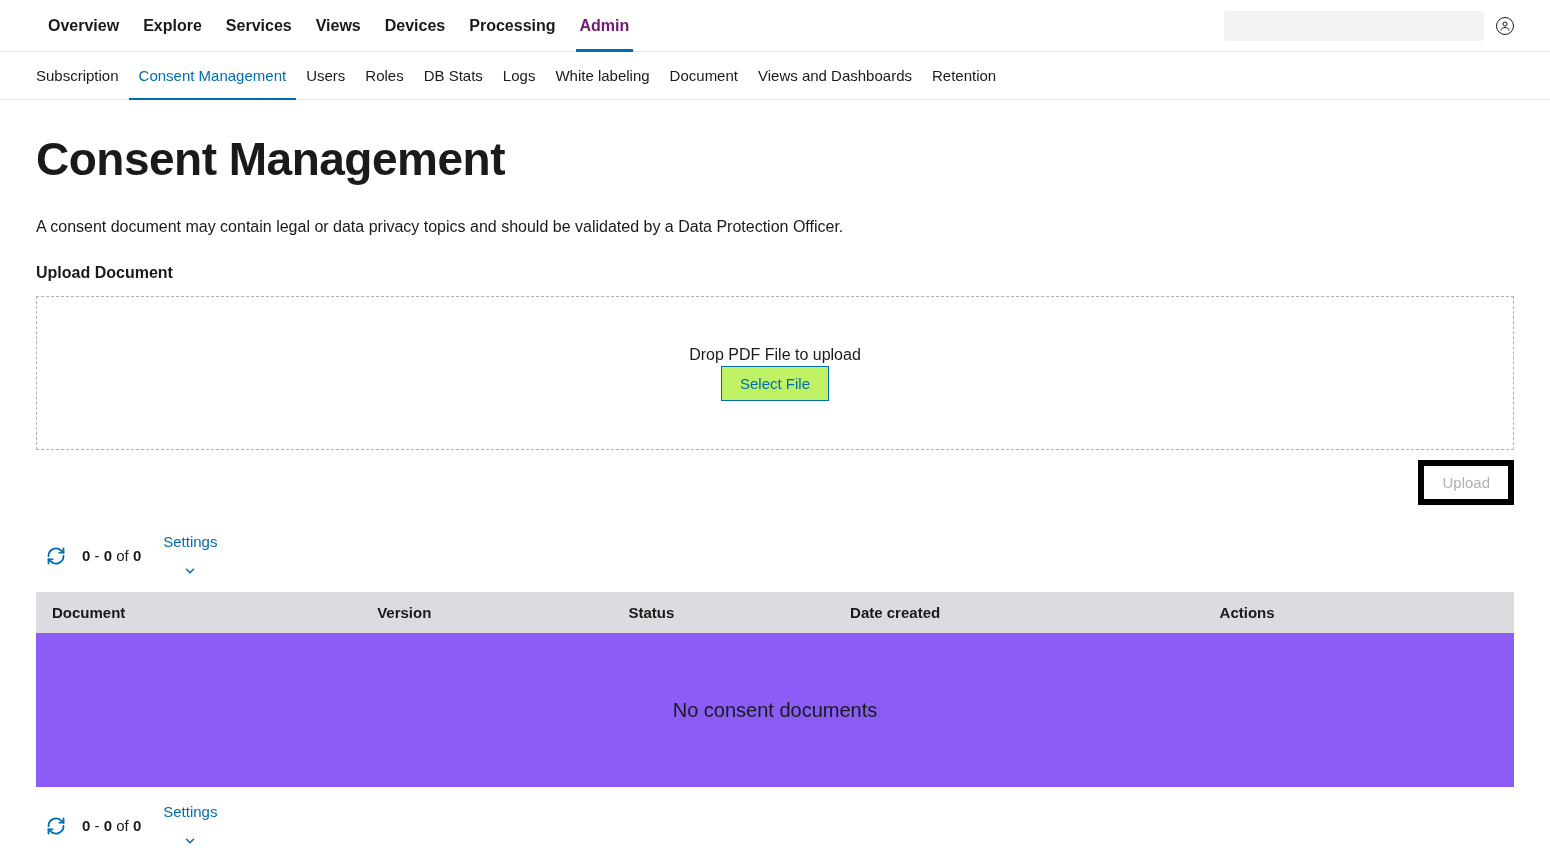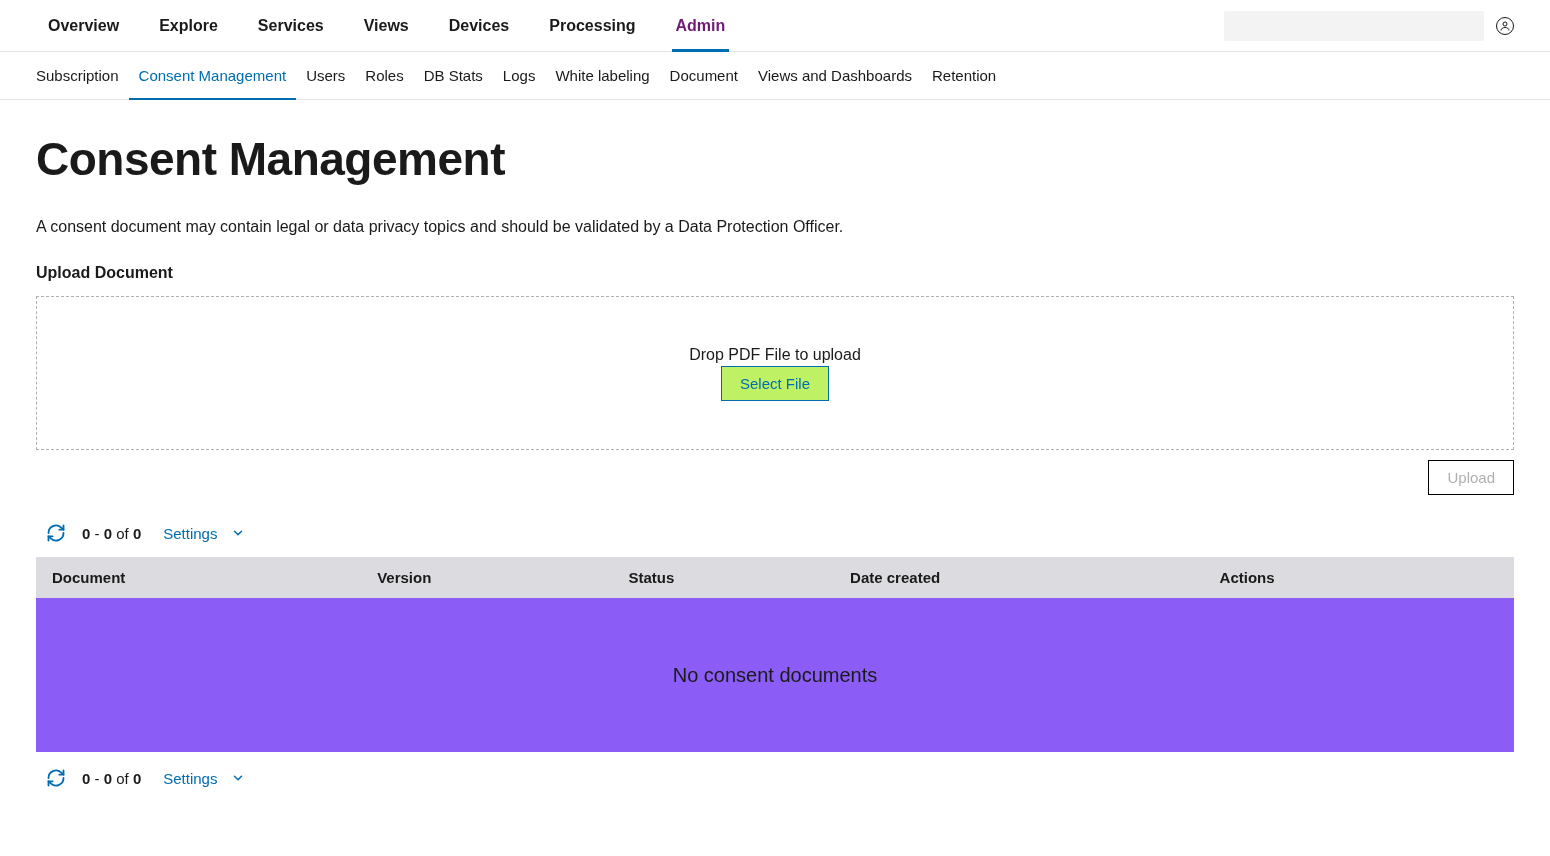--- a/index.html
+++ b/index.html
@@ -11,21 +11,20 @@
     }
 
     
     .nav-primary {
       display: flex;
       align-items: center;
       padding: 0 36px;
       height: 52px;
       border-bottom: 1px solid #e5e5e5;
       position: relative;
-      gap: 16px;
     }
     .nav-primary .nav-item {
       padding: 0 12px;
       height: 52px;
       line-height: 52px;
       font-weight: 600;
       font-size: 16px;
       color: #1a1a1a;
       cursor: pointer;
       position: relative;
@@ -130,21 +129,21 @@
       font-size: 15px;
       cursor: pointer;
     }
     .upload-row {
       display: flex;
       justify-content: flex-end;
       margin-top: 10px;
       margin-bottom: 20px;
     }
     .btn-upload {
-      border: 1px solid #000000;
+      border: 6px solid #000000;
       color: #b0b0b0;
       background: #fff;
       padding: 8px 18px;
       font-size: 15px;
       cursor: not-allowed;
     }
 
     
     .table-ctrls {
       display: flex;
@@ -160,20 +159,21 @@
     .pager { font-size: 15px; }
     .pager b { font-weight: 700; }
     .settings-toggle {
       display: flex;
       align-items: center;
       gap: 14px;
       color: #006db0;
       cursor: pointer;
       font-size: 15px;
       margin-left: 6px;
+      flex-direction: column;
     }
     .chevron { width: 14px; height: 14px; }
 
     
     .table-wrap { width: 100%; }
     .thead {
       display: flex;
       background: #dcdce0;
       font-weight: 700;
       font-size: 15px;

